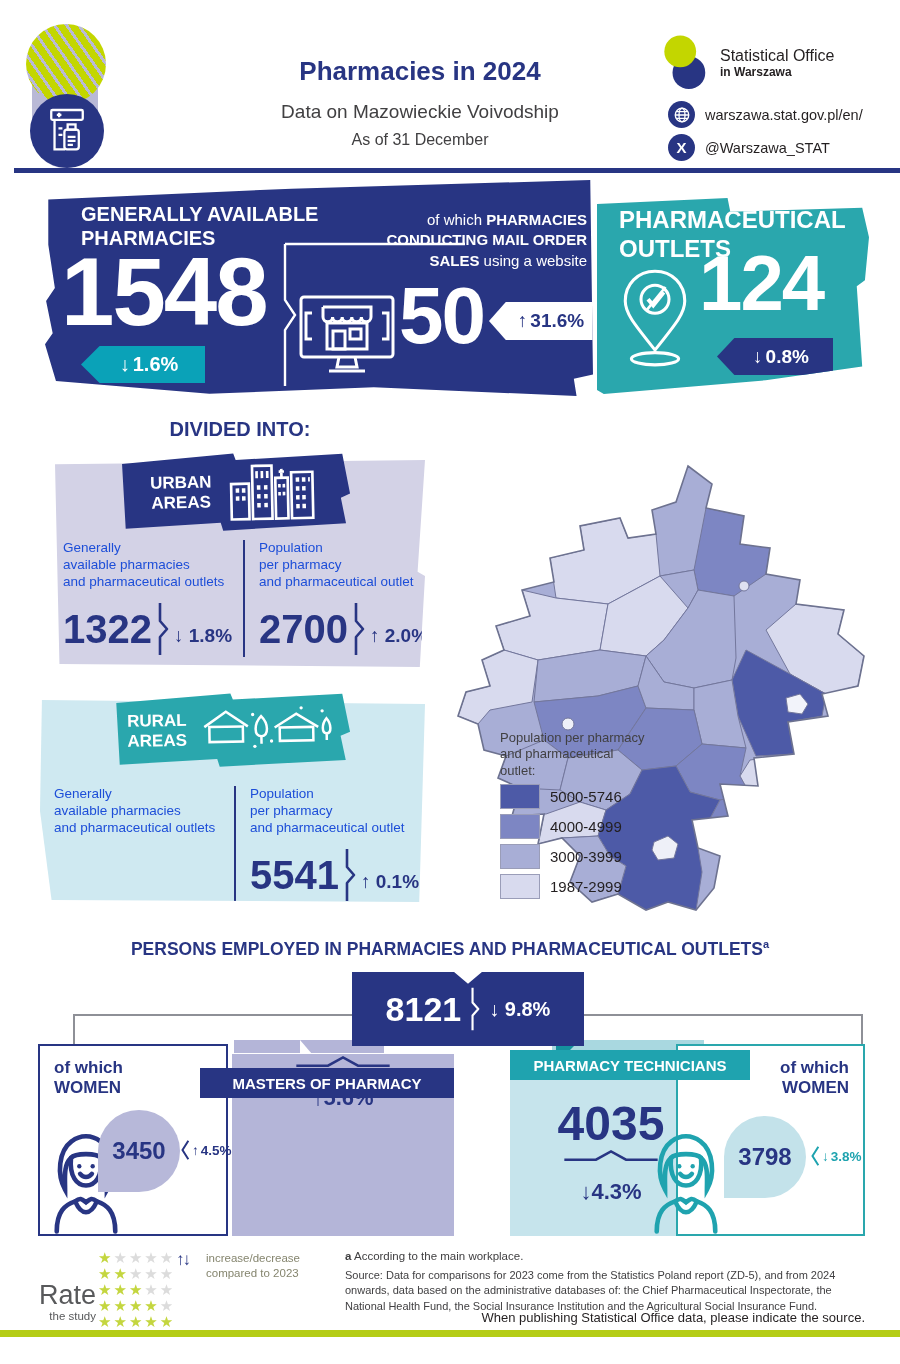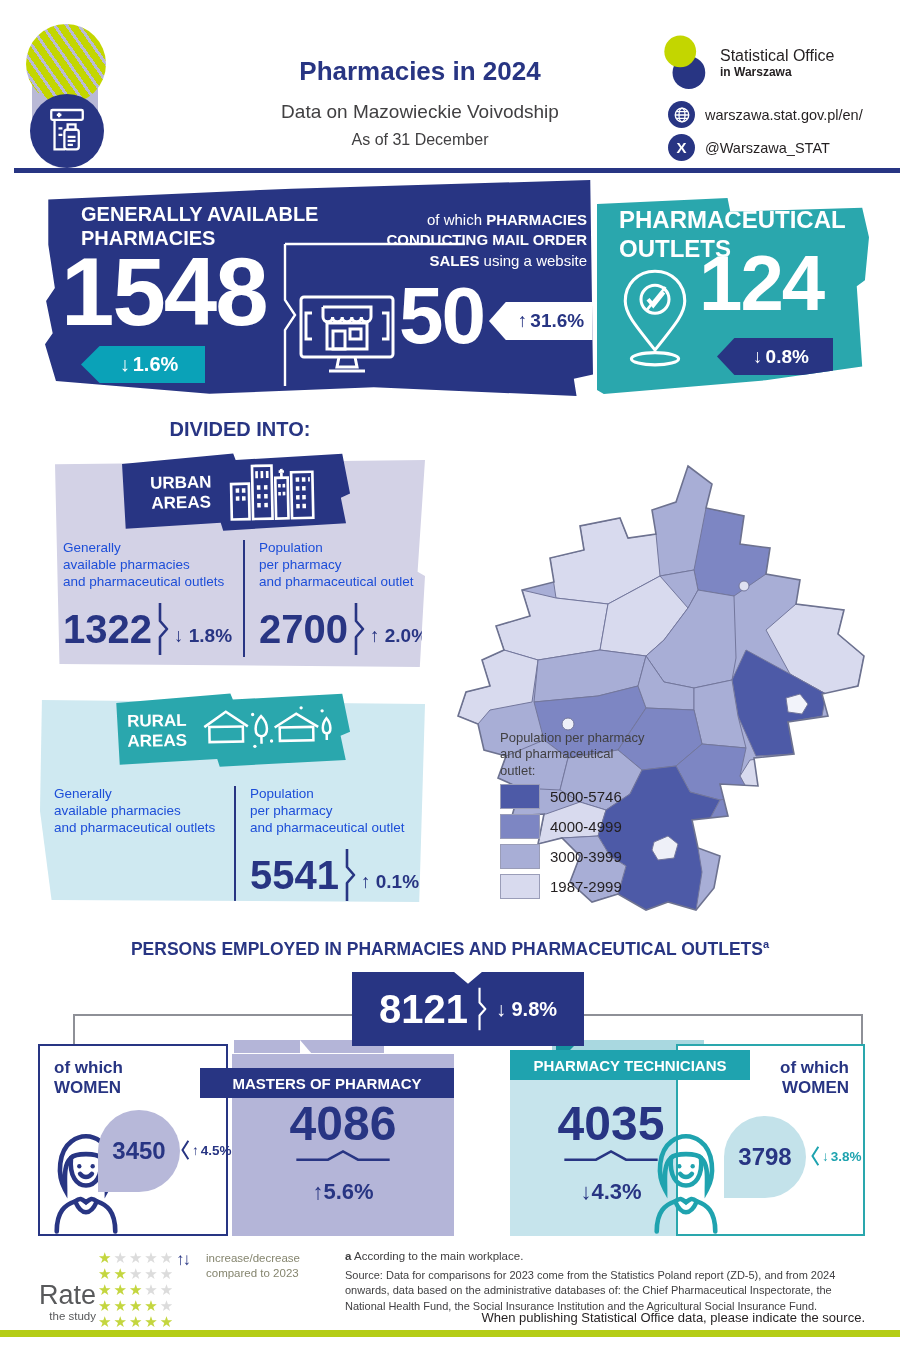--- a/index.html
+++ b/index.html
@@ -408,21 +408,21 @@
   <div class="abs conn" style="left:73px;top:1014px;width:281px;height:1.5px;"></div>
   <div class="abs conn" style="left:73px;top:1014px;width:1.5px;height:32px;"></div>
   <div class="abs conn" style="left:584px;top:1014px;width:278px;height:1.5px;"></div>
   <div class="abs conn" style="left:861px;top:1014px;width:1.5px;height:32px;"></div>
   <div class="abs band-lav"></div>
   <div class="abs tri-white"></div>
   <div class="abs band-teal"></div>
   <div class="abs tri-teal"></div>
 
   <div class="abs emp-center">
-    <span style="font-size:40px;font-weight:bold;">8121</span>
+    <span style="font-size:34px;font-weight:bold;">8121</span>
     <svg width="12" height="46" viewBox="0 0 14 56" style="color:#fff;">
         <use href="#brk"></use>
       </svg>
     <span style="font-size:20px;font-weight:bold;"><span>↓</span> <span>9.8%</span></span>
   </div>
 
   <div class="abs wbox box-left">
     <div class="ofwhich" style="margin:12px 0 0 14px;">
       <span>of which</span>
       <span>WOMEN</span>
@@ -443,21 +443,20 @@
       <svg width="10" height="24" viewBox="0 0 12 28">
           <use href="#chev"></use>
         </svg>
       <span>↑</span>
         <span>4.5%</span>
     </div>
   </div>
 
   <div class="abs box-masters">
     <div class="cat-banner" style="left:-32px;top:-4px;width:254px;background:#283583;margin-top:18px;">MASTERS OF PHARMACY</div>
-    <div class="cat-num">4086</div>
     <svg width="110" height="15" viewBox="0 0 120 18" style="color:#283583;">
         <use href="#caret"></use>
       </svg>
     <div class="cat-chg"><span>↑</span><span>5.6%</span></div>
   </div>
 
   <div class="abs box-tech">
     <div class="cat-banner" style="left:0;top:-4px;width:240px;background:#1fa3af;">PHARMACY TECHNICIANS</div>
     <div class="cat-num">4035</div>
     <svg width="110" height="15" viewBox="0 0 120 18" style="color:#283583;">

